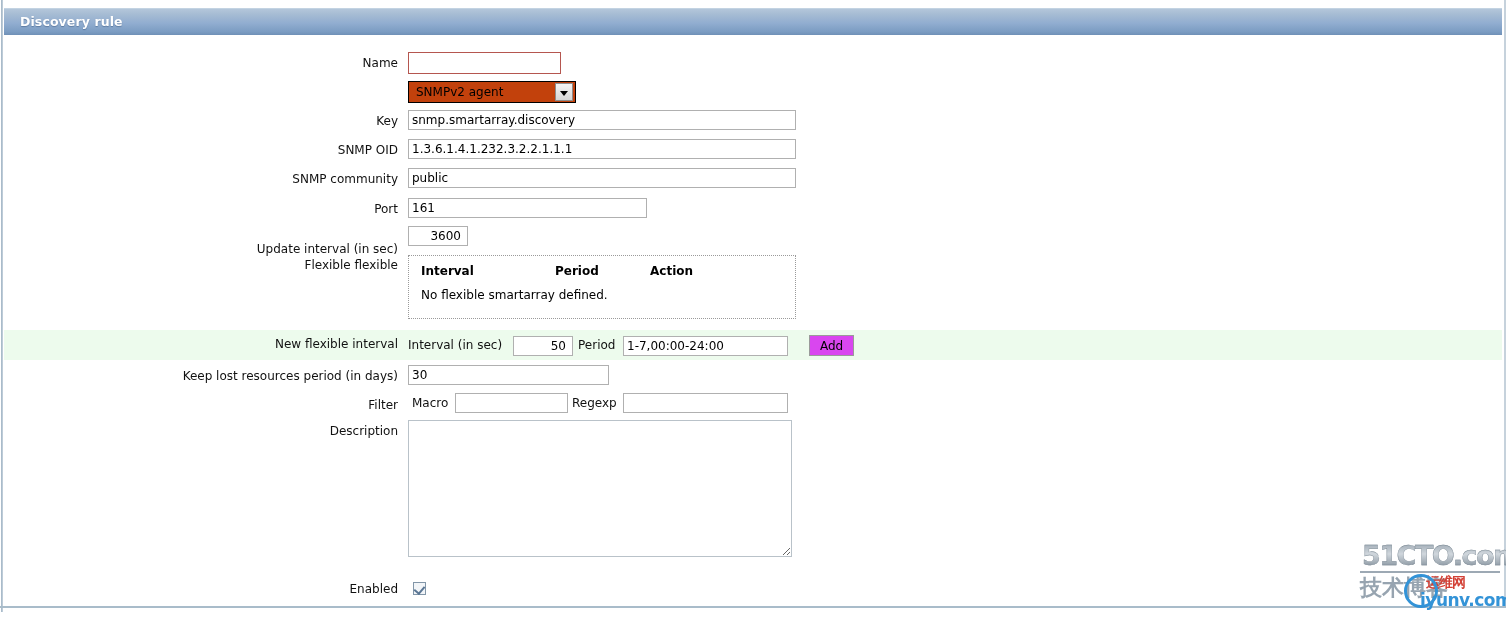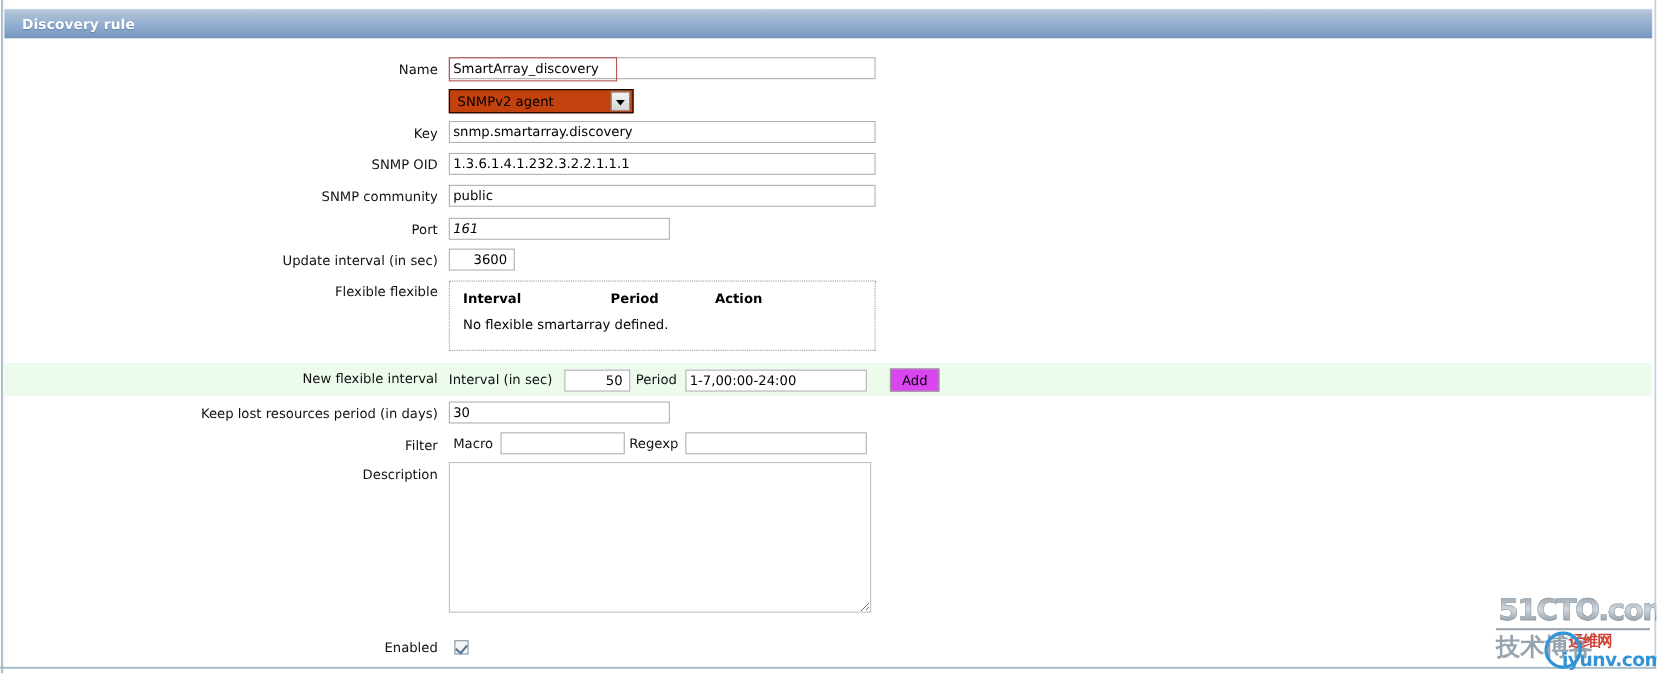--- a/index.html
+++ b/index.html
@@ -334,23 +334,20 @@
   <div class="frame-bottom"></div>
 
   <div class="titlebar">
     <div class="titlebar-label">Discovery rule</div>
   </div>
 
   <div class="form-area">
 
     <div class="row" style="top:17px; height:25px;">
       <div class="lblbox" style="top:4px;">Name</div>
-      <div class="fieldzone">
-        <input class="txt" type="text" style="width: 388px;" value="SmartArray_discovery">
-      </div>
       <div class="redbox"></div>
     </div>
 
     <div class="row" style="top:46px; height:25px;">
       <div class="fieldzone">
         <div class="combo">
           <span class="combo-text">SNMPv2 agent</span>
           <span class="combo-btn"></span>
         </div>
       </div>
@@ -373,26 +370,26 @@
     <div class="row" style="top:133px; height:25px;">
       <div class="lblbox" style="top:4px;">SNMP community</div>
       <div class="fieldzone">
         <input class="txt" type="text" style="width: 388px;" value="public">
       </div>
     </div>
 
     <div class="row" style="top:163px; height:25px;">
       <div class="lblbox" style="top:4px;">Port</div>
       <div class="fieldzone">
-        <input class="txt" type="text" style="width: 201px; font-style: italic;" value="161">
+        <input class="txt" type="text" style="width: 239px;" value="161">
       </div>
     </div>
 
     <div class="row" style="top:191px; height:25px;">
-      <div class="lblbox" style="top:4px;text-align:right;">Update interval (in sec)</div>
+      <div class="lblbox" style="top:16px;text-align:right;">Update interval (in sec)</div>
       <div class="fieldzone">
         <input class="txt num" type="text" style="width: 60px;" value="3600">
       </div>
     </div>
 
     <div class="row" style="top:220px; height:70px;">
       <div class="lblbox" style="top:3px;">Flexible flexible</div>
       <div class="flexbox">
         <table>
           <thead>

